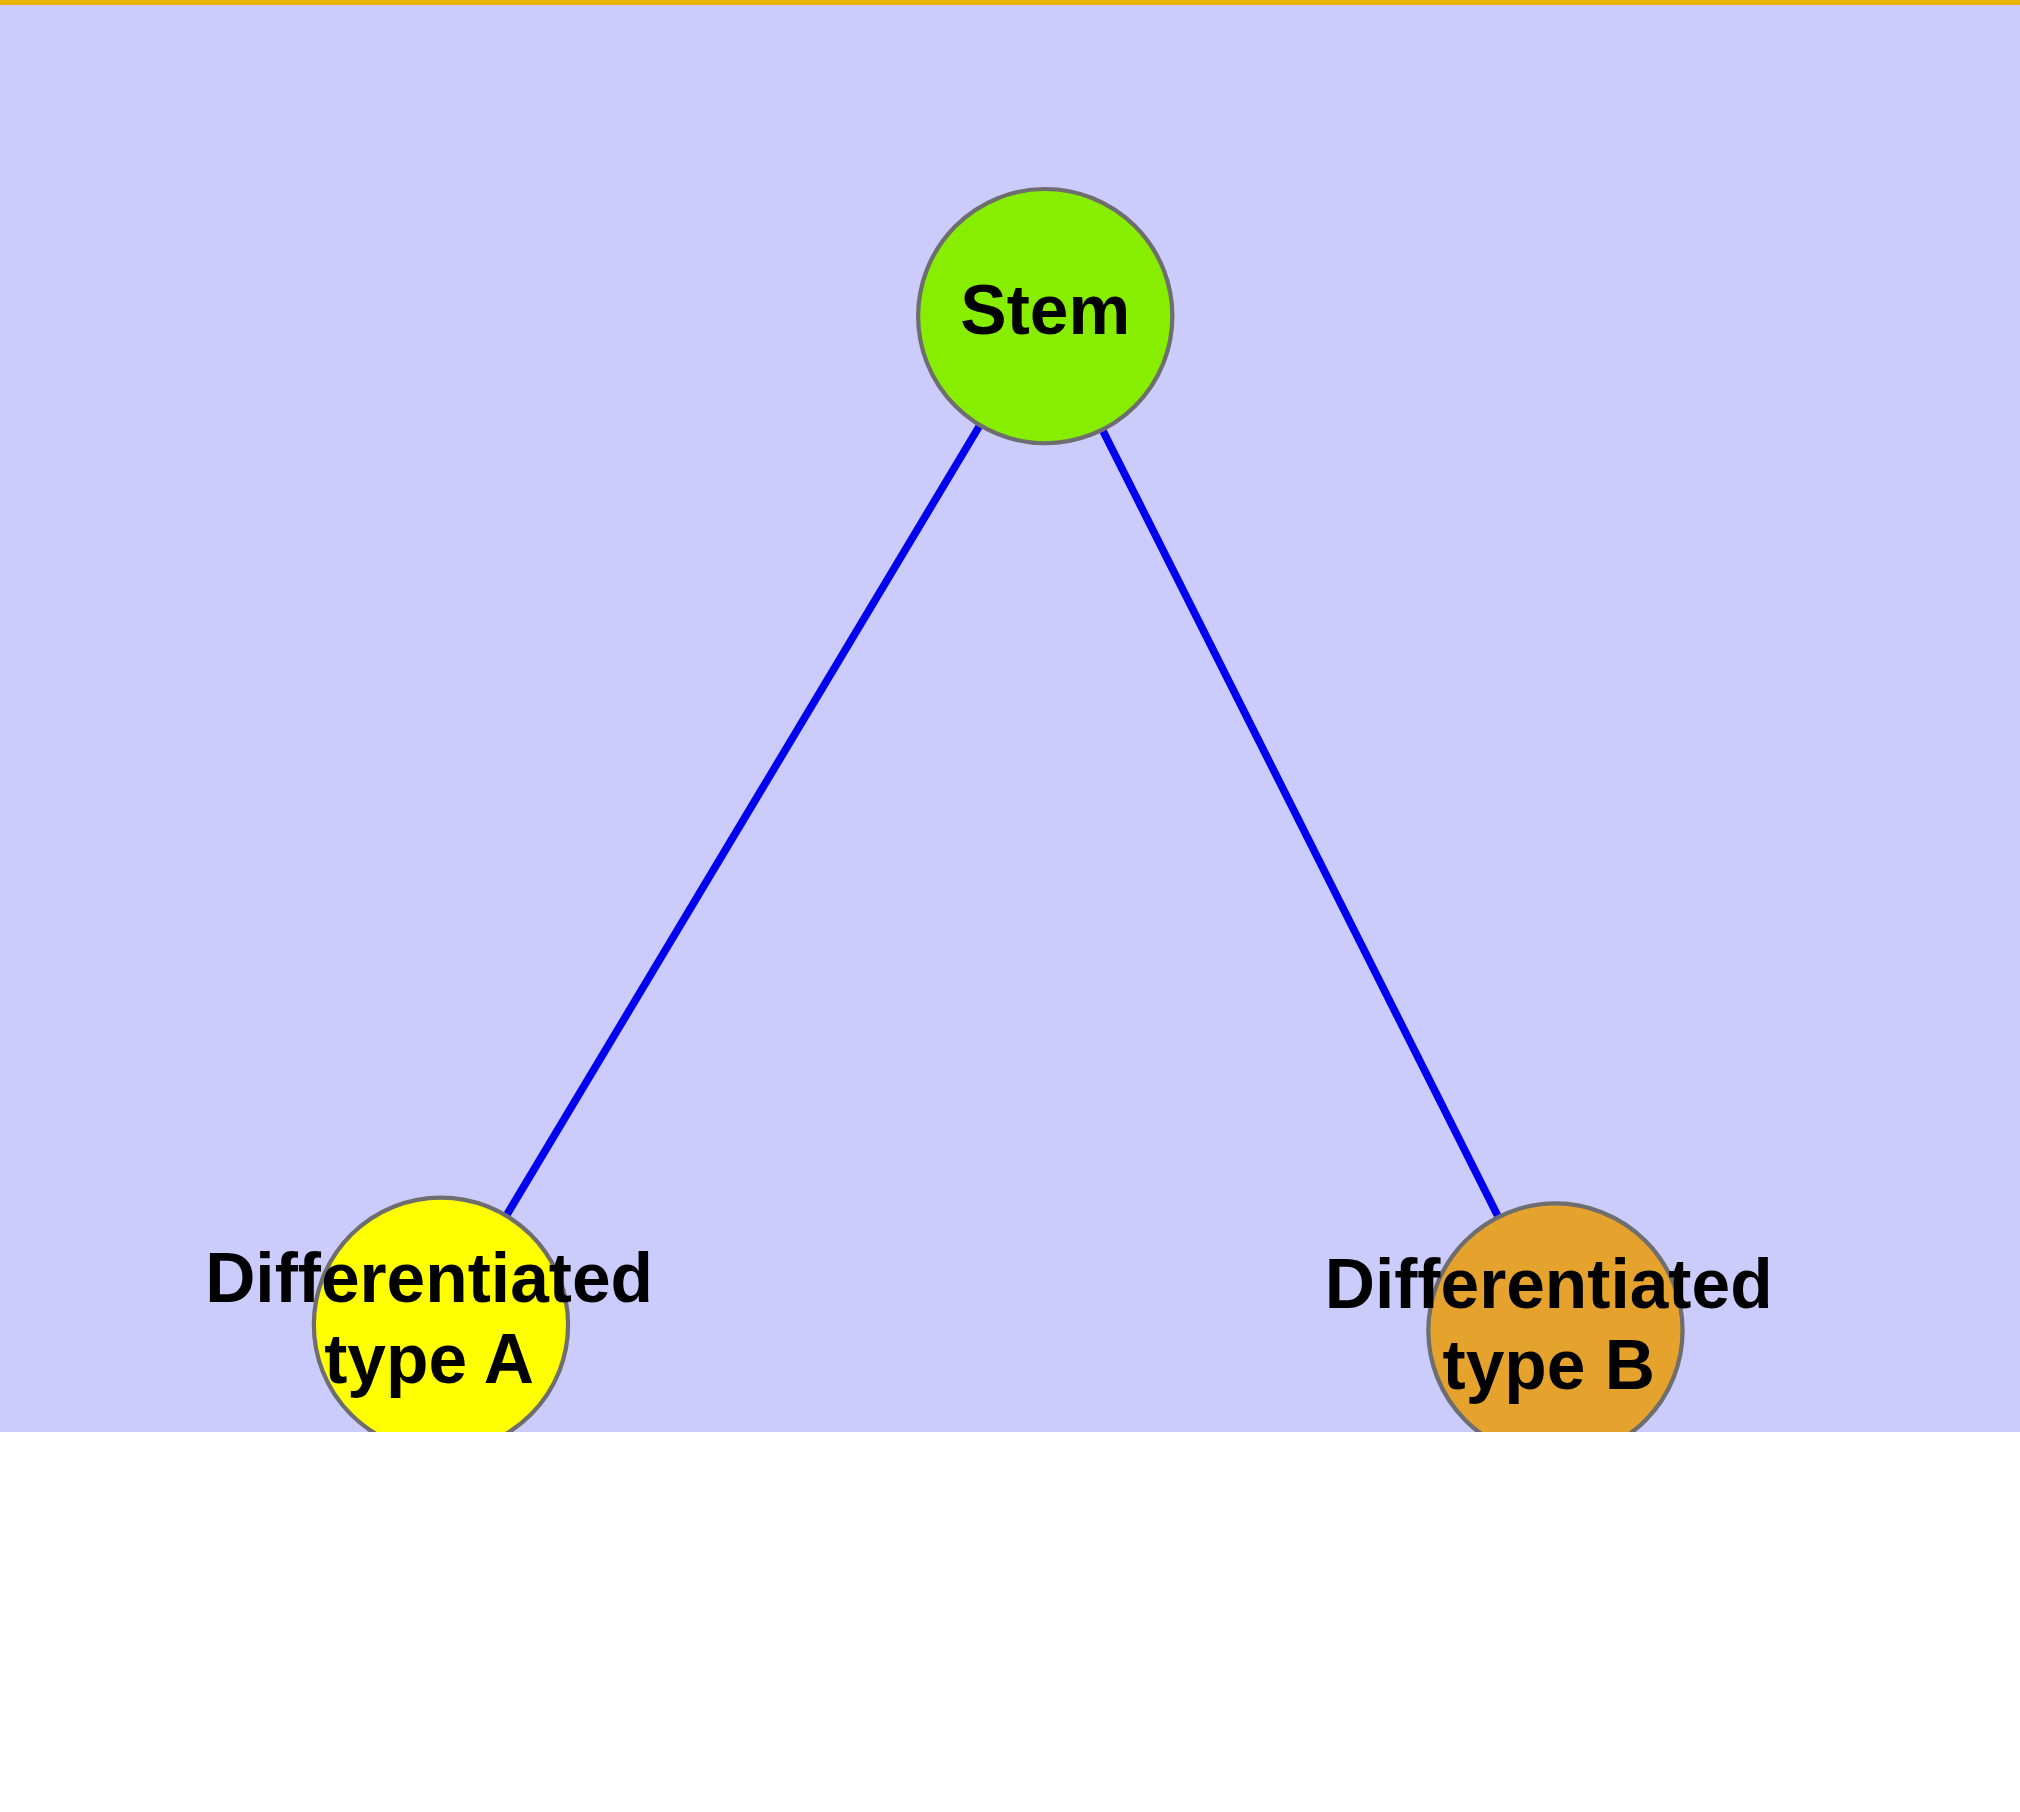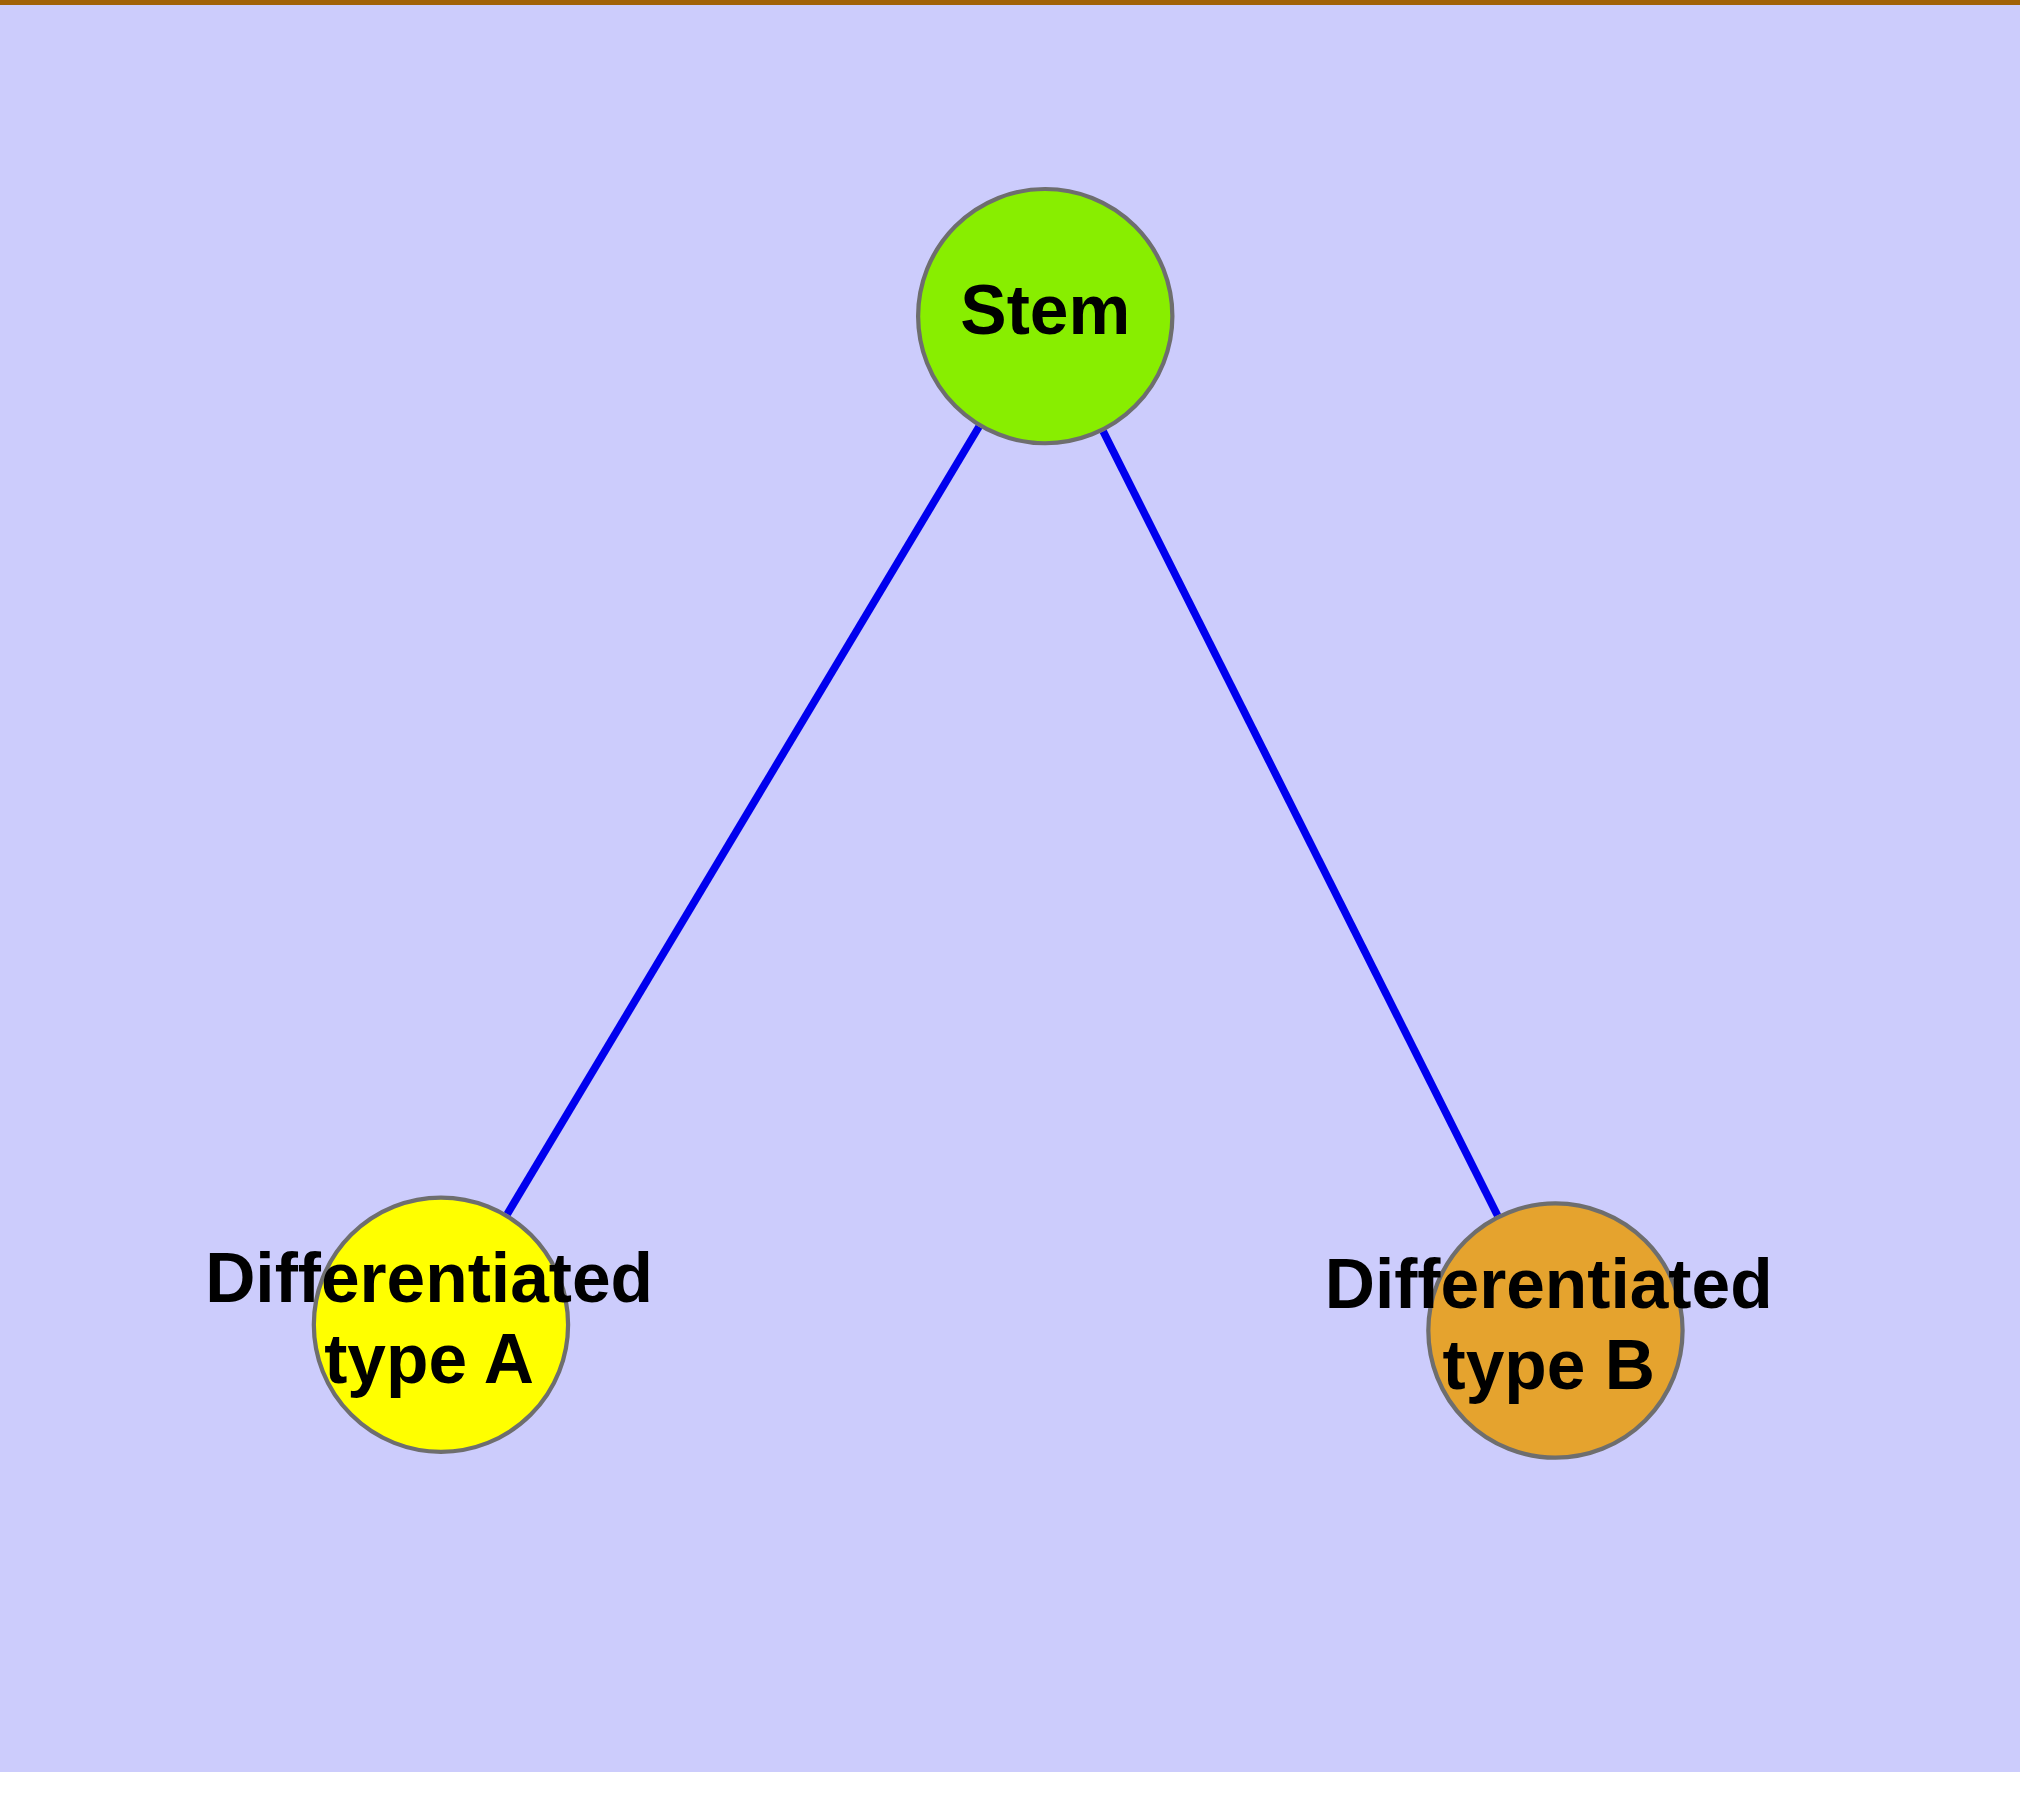--- a/index.html
+++ b/index.html
@@ -4,22 +4,22 @@
 <title>Cell differentiation graph</title>
 <style>
   html, body {
     margin: 0;
     padding: 0;
     background: #ffffff;
   }
   #canvas {
     position: relative;
     width: 2021px;
-    height: 1772px;
-    background: #a16207;
+    height: 1432px;
+    background: #eab308;
     overflow: hidden;
     font-family: "Liberation Sans", sans-serif;
   }
   #plot-area {
     position: absolute;
     left: 0px;
     top: 5.1px;
     width: 2021px;
     height: 1800px;
     background: #ccccfc;

